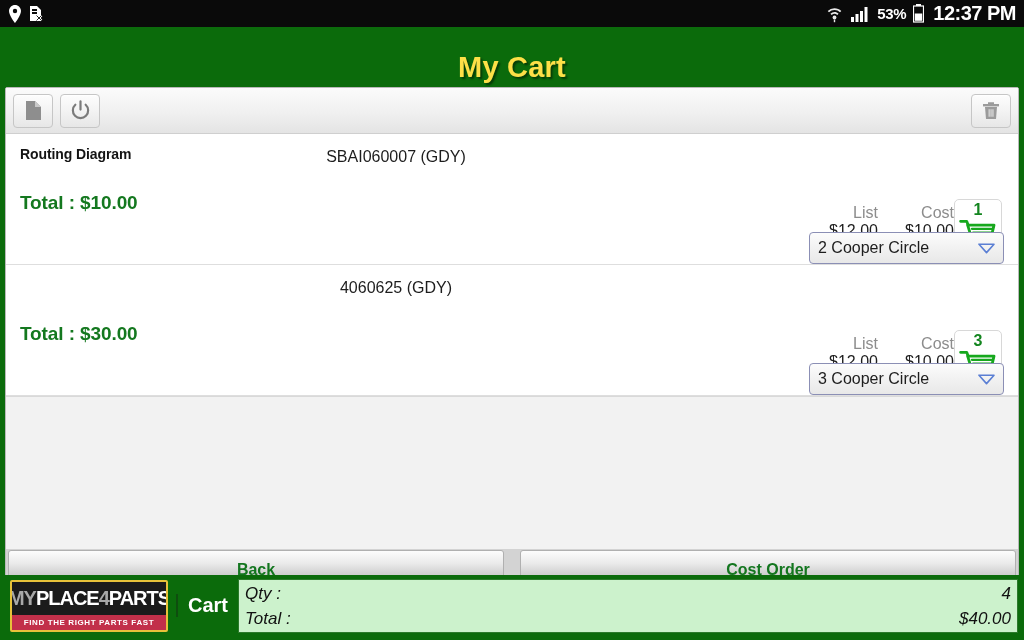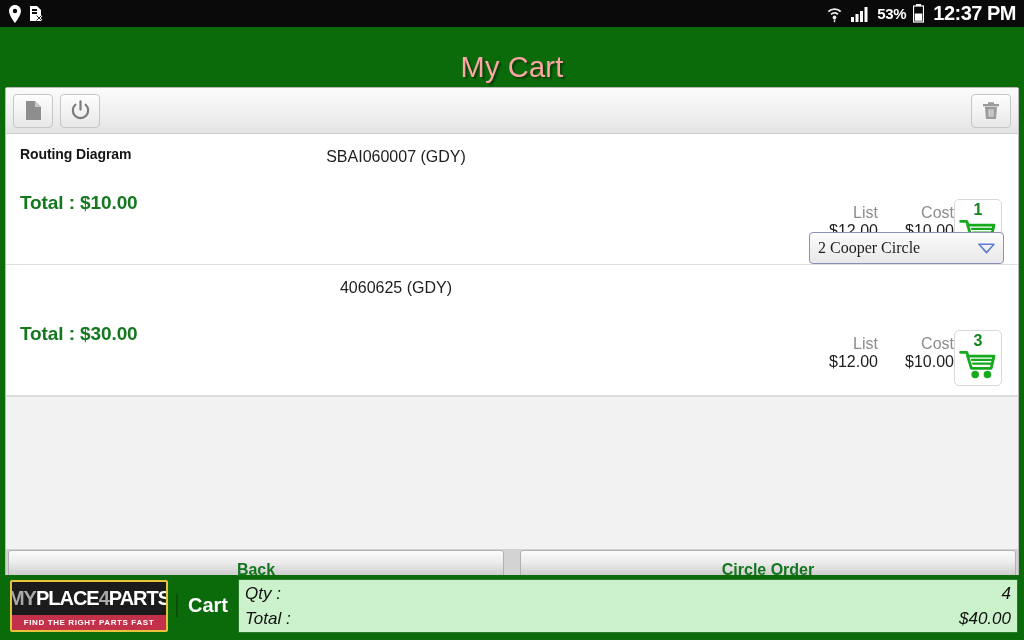--- a/index.html
+++ b/index.html
@@ -29,21 +29,21 @@
     position: absolute; top: 27px; left: 0;
     width: 1024px; height: 613px;
     background: #0b6b0b;
   }
   .titlebar {
     height: 60px; width: 100%;
     display: flex; align-items: center; justify-content: center;
     background: #0b6b0b;
   }
   .titlebar .title {
-    color: #fca5a5; font-size: 29px; font-weight: normal;
+    color: #fde047; font-size: 29px; font-weight: bold;
     text-shadow: 2px 2px 2px rgba(0,0,0,0.45);
     letter-spacing: 0.2px;
     margin-top: 20px;
   }
 
   
   .card {
     position: absolute;
     left: 5px; top: 60px;
     width: 1014px; height: 505px;
@@ -124,21 +124,20 @@
   }
 
   .dropdown {
     position: absolute; right: 14px; top: 98px;
     width: 195px; height: 32px;
     background: linear-gradient(to bottom, #fcfcfc 0%, #f2f2f2 48%, #e8e8e8 100%);
     border: 1px solid #8b8fb5;
     border-radius: 4px;
     display: flex; align-items: center;
     padding: 0 8px;
-    font-family: Liberation Serif, serif;
   }
   .dropdown .dd-text { font-size: 16px; color: #1d1d1d; flex: 1; }
 
   .filler { flex: 1; background: #f2f2f2; border-top: 1px solid #d9d9d9; }
 
   
   .actionbar {
     height: 42px; min-height: 42px;
     display: flex;
     background: #d3d3d3;
@@ -327,29 +326,35 @@
           <div class="qty">3</div>
           <svg width="38" height="32" viewBox="0 0 40 34">
             <path d="M1.5 3.5h6.5l1.5 4" stroke="#16a81d" stroke-width="3" fill="none" stroke-linecap="round" stroke-linejoin="round"></path>
             <path d="M9 7.5h28l-3 13H13z" fill="none" stroke="#16a81d" stroke-width="3" stroke-linejoin="round"></path>
             <path d="M13.5 11.5h21M14.8 15.5h18.6" stroke="#16a81d" stroke-width="2.4" stroke-linecap="round"></path>
             <circle cx="17" cy="27" r="4" fill="#16a81d"></circle>
             <circle cx="30" cy="27" r="4" fill="#16a81d"></circle>
           </svg>
         </div>
 
+        <div class="dropdown">
+          <span class="dd-text">3 Cooper Circle</span>
+          <svg width="17" height="11" viewBox="0 0 17 11">
+            <path d="M1 1.2h15L8.5 9.6z" fill="none" stroke="#5b7fd4" stroke-width="1.6" stroke-linejoin="round"></path>
+          </svg>
+        </div>
       </div>
 
     </div>
 
     <div class="filler"></div>
 
     <div class="actionbar">
       <div class="abtn">Back</div>
-      <div class="abtn">Circle Order</div>
+      <div class="abtn">Cost Order</div>
     </div>
 
   </div>
 
   <div class="bottombar">
     <div class="logo">
       <div class="logo-top">
         <span class="g">MY</span>
           <span class="w">PLACE</span>
           <span class="g">4</span>

